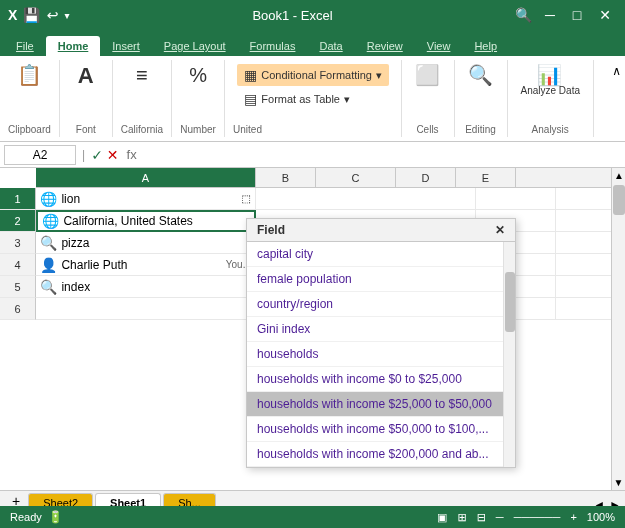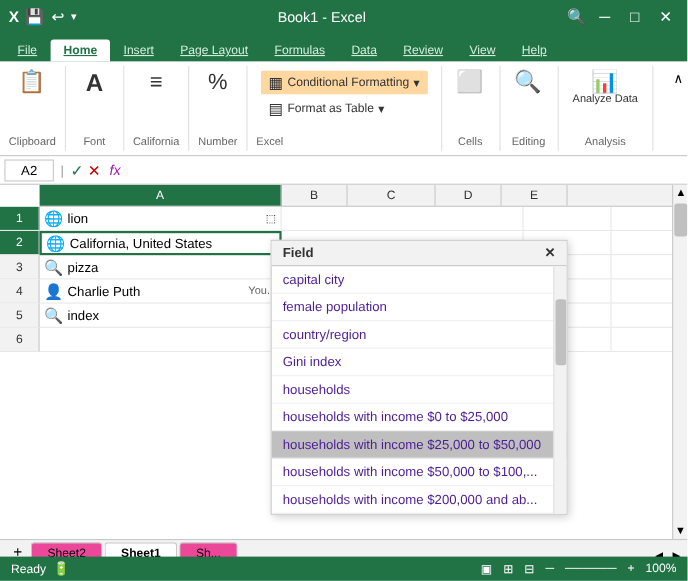--- a/index.html
+++ b/index.html
@@ -107,26 +107,26 @@
       display: flex;
       align-items: center;
       border-bottom: 1px solid #c8c8c8;
       height: 26px;
       padding: 0 4px;
       gap: 4px;
     }
     .cell-ref-box {
       border: 1px solid #c8c8c8;
       padding: 2px 6px;
-      width: 45px;
+      width: 72px;
       font-size: 12px;
       text-align: center;
     }
     .formula-divider { color: #999; padding: 0 2px; }
-    .fx-label { color: #a21caf; font-style: italic; font-size: 13px; padding: 0 4px; }
+    .fx-label { color: #737373; font-size: 13px; padding: 0 4px; }
     .formula-input { flex: 1; border: none; outline: none; font-size: 12px; }
     .col-header {
       width: 220px;
       min-width: 220px;
       text-align: center;
       font-size: 11px;
       color: #333;
       border-right: 1px solid #c8c8c8;
       display: flex; align-items: center; justify-content: center;
     }
@@ -199,21 +199,21 @@
       justify-content: space-between;
       position: absolute;
       bottom: 0; left: 0; right: 0;
     }
     .status-right { display: flex; align-items: center; gap: 10px; }
     .sheet-tab {
       padding: 3px 14px;
       font-size: 11px;
       border: 1px solid #c8c8c8;
       border-bottom: none;
-      background: #ec4899;
+      background: #eab308;
       cursor: pointer;
       margin-right: 2px;
       border-radius: 3px 3px 0 0;
     }
     .sheet-tab.active {
       background: white;
       font-weight: 600;
     }
 
     
@@ -301,21 +301,21 @@
         <span class="cf-icon">▦</span>
         <span>Conditional Formatting</span>
         <span>▾</span>
       </div>
       <div class="ribbon-cf-btn">
         <span class="cf-icon">▤</span>
         <span>Format as Table</span>
         <span>▾</span>
       </div>
     </div>
-    <div class="ribbon-group-label" style="margin-top:auto;">Excel</div>
+    <div class="ribbon-group-label" style="margin-top:auto;">United</div>
   </div>
 
   <div class="ribbon-group">
     <div class="ribbon-btn">
       <span class="ribbon-icon">⬜</span>
     </div>
     <div class="ribbon-group-label">Cells</div>
   </div>
 
   <div class="ribbon-group">

